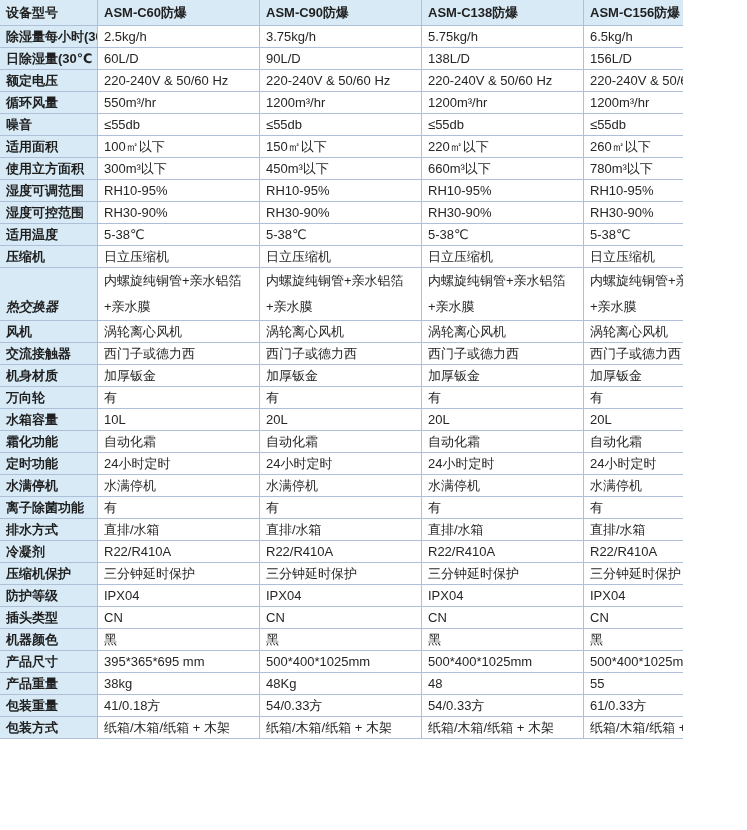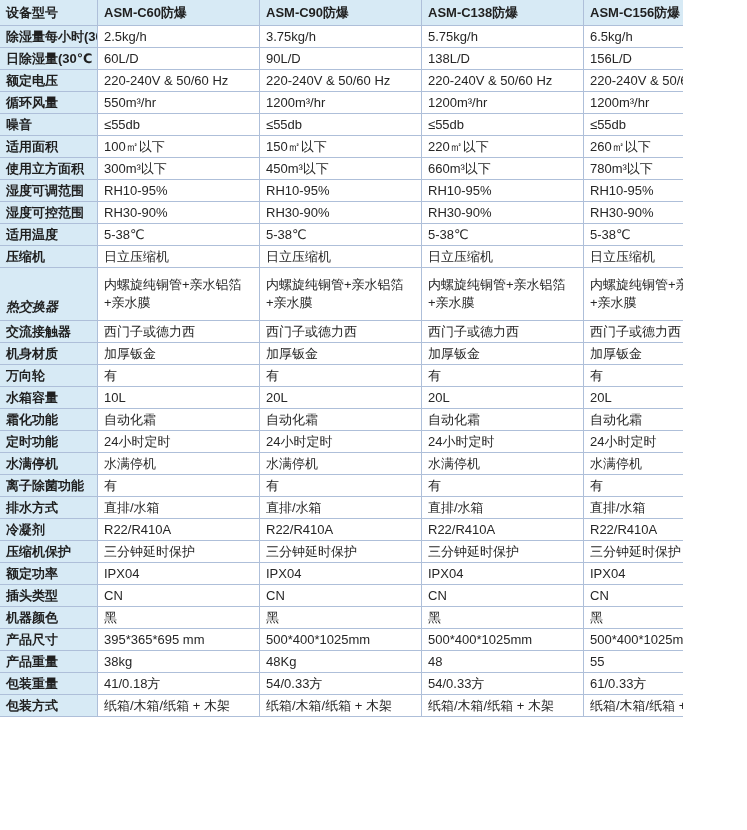--- a/index.html
+++ b/index.html
@@ -5,21 +5,21 @@
   html,body{margin:0;padding:0;background:#fff;}
   body{font-family:"Liberation Sans","DejaVu Sans",sans-serif;}
   .sheet{position:relative;width:683px;height:830px;overflow:hidden;background:#fff;}
   table{position:absolute;left:-1px;top:-1px;border-collapse:collapse;table-layout:fixed;width:749px;}
   th,td{border:1px solid #aebfd9;height:21px;padding:0 2px 0 6px;font-size:13px;
         text-align:left;vertical-align:middle;overflow:hidden;white-space:nowrap;}
   thead th{height:25px;background:#d7eaf5;color:#1f1f1f;font-weight:bold;}
   td.label-cell{background:#d7eaf5;color:#1f1f1f;font-weight:bold;}
   td.value-cell{background:#fff;color:#262626;font-weight:normal;}
   tr.tall td{height:48px;}
-  tr.tall td.value-cell{white-space:normal;word-break:break-all;line-height:18px;}
+  tr.tall td.value-cell{white-space:normal;word-break:break-all;line-height:26px;}
   tr.tall td.label-cell{vertical-align:bottom;padding-bottom:4px;font-style:italic;}
   th.edge,td.edge{padding:0 0 0 1px;}
   .mark-orange{display:inline-block;width:4px;height:3px;background:#e09a2d;vertical-align:middle;}
   .mark-dark{display:inline-block;width:3px;height:9px;background:#3f3f3f;vertical-align:middle;}
   .frag{color:#1f1f1f;font-weight:bold;}
 </style>
 </head>
 <body>
 
 <div class="sheet">
@@ -133,20 +133,28 @@
         </tr>
         <tr class="tall">
           <td class="label-cell">热交换器</td>
           <td class="value-cell">内螺旋纯铜管+亲水铝箔+亲水膜</td>
           <td class="value-cell">内螺旋纯铜管+亲水铝箔+亲水膜</td>
           <td class="value-cell">内螺旋纯铜管+亲水铝箔+亲水膜</td>
           <td class="value-cell">内螺旋纯铜管+亲水铝箔+亲水膜</td>
           <td class="edge"><span class="frag">+</span></td>
         </tr>
         <tr>
+          <td class="label-cell">风机</td>
+          <td class="value-cell">涡轮离心风机</td>
+          <td class="value-cell">涡轮离心风机</td>
+          <td class="value-cell">涡轮离心风机</td>
+          <td class="value-cell">涡轮离心风机</td>
+          <td class="edge"><span class="mark-dark"></span></td>
+        </tr>
+        <tr>
           <td class="label-cell">交流接触器</td>
           <td class="value-cell">西门子或德力西</td>
           <td class="value-cell">西门子或德力西</td>
           <td class="value-cell">西门子或德力西</td>
           <td class="value-cell">西门子或德力西</td>
           <td class="edge"></td>
         </tr>
         <tr>
           <td class="label-cell">机身材质</td>
           <td class="value-cell">加厚钣金</td>
@@ -221,21 +229,21 @@
         </tr>
         <tr>
           <td class="label-cell">压缩机保护</td>
           <td class="value-cell">三分钟延时保护</td>
           <td class="value-cell">三分钟延时保护</td>
           <td class="value-cell">三分钟延时保护</td>
           <td class="value-cell">三分钟延时保护</td>
           <td class="edge"></td>
         </tr>
         <tr>
-          <td class="label-cell">额定功率</td>
+          <td class="label-cell">防护等级</td>
           <td class="value-cell">IPX04</td>
           <td class="value-cell">IPX04</td>
           <td class="value-cell">IPX04</td>
           <td class="value-cell">IPX04</td>
           <td class="edge"></td>
         </tr>
         <tr>
           <td class="label-cell">插头类型</td>
           <td class="value-cell">CN</td>
           <td class="value-cell">CN</td>

